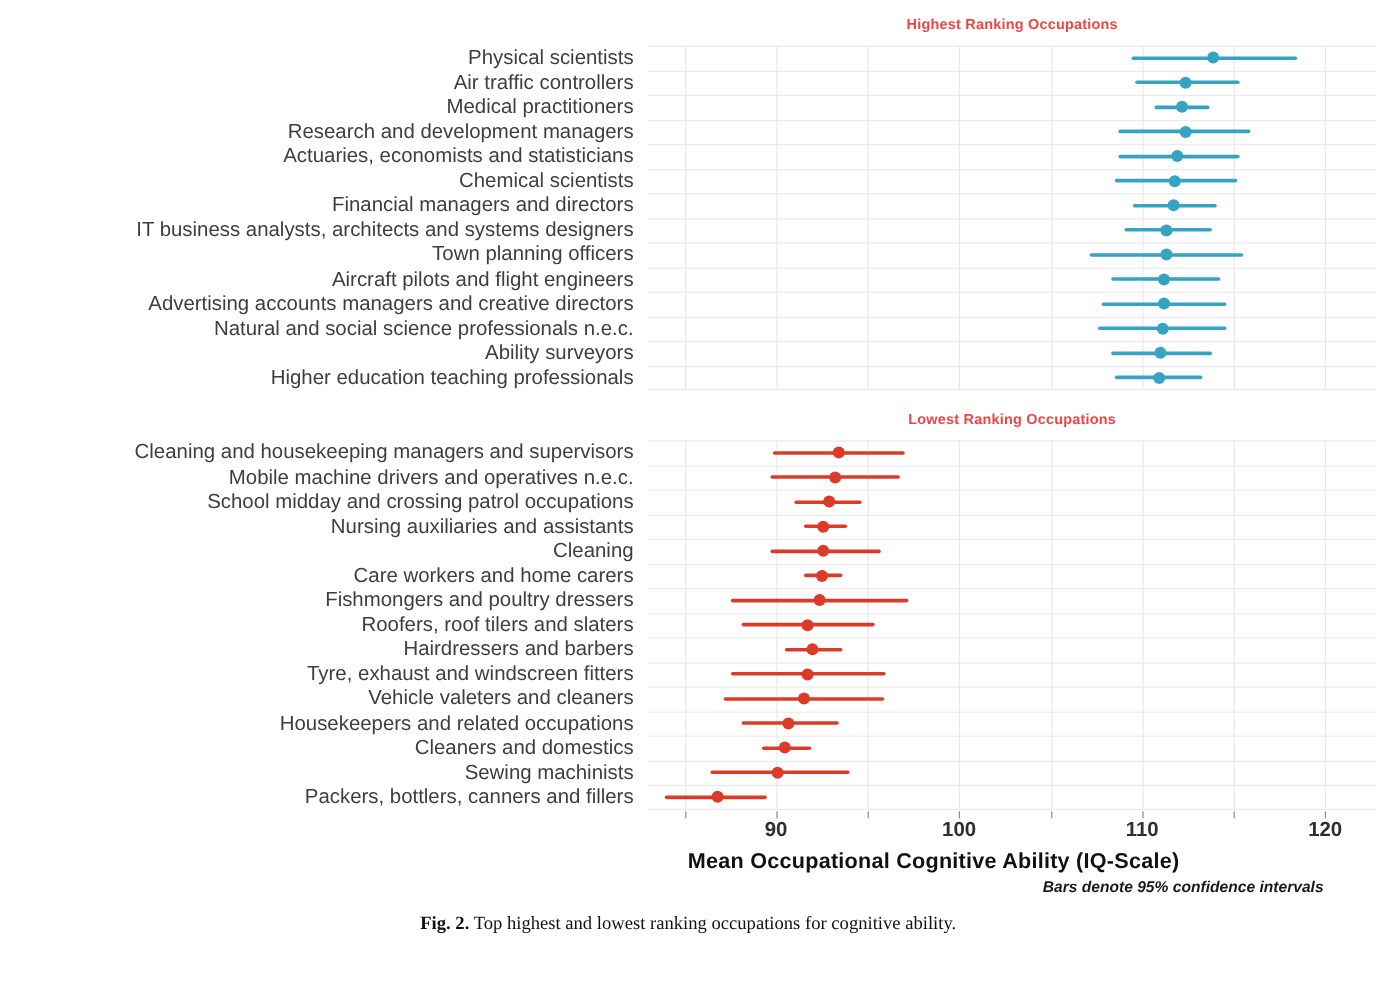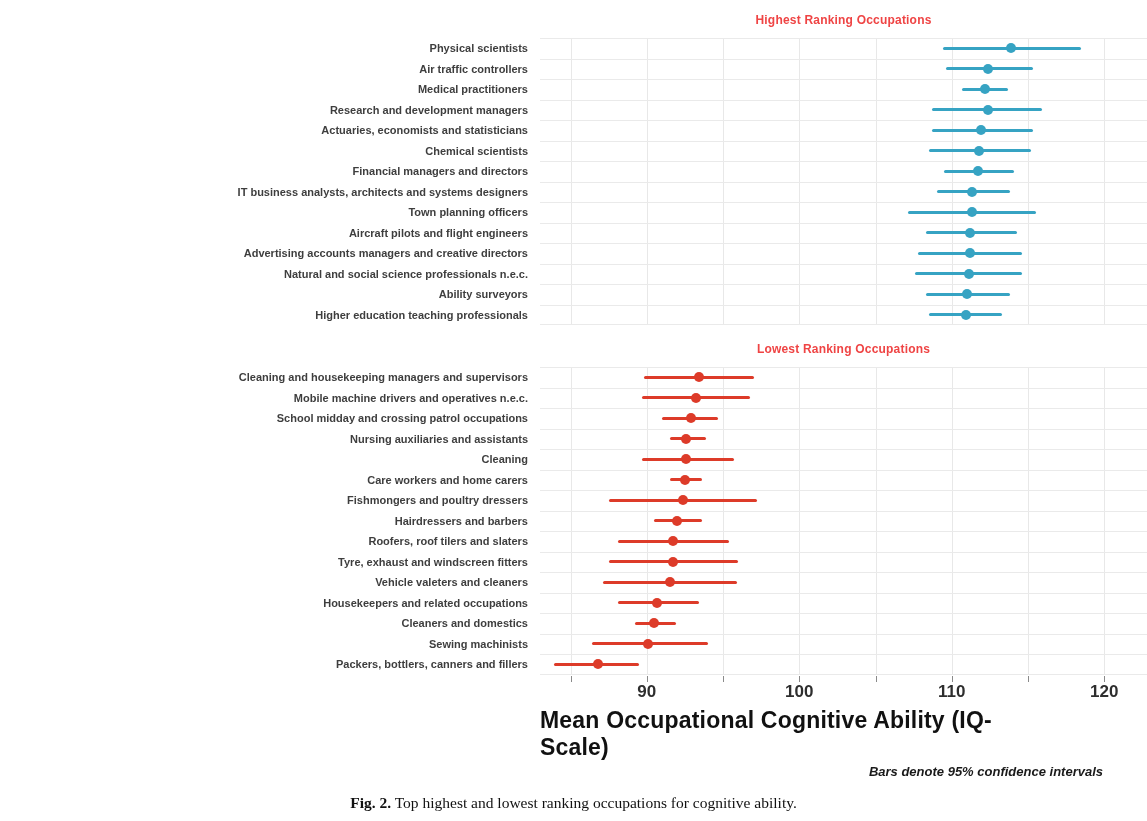--- a/index.html
+++ b/index.html
@@ -12,44 +12,44 @@
   .panel-title {
     margin-left:540px; width:607px; height:24px; line-height:24px;
     text-align:center; font-size:12px; font-weight:bold; color:#ef4444;
     margin-bottom:6px; letter-spacing:0.2px;
   }
   .panel-body { position:relative; }
   .vgrid { position:absolute; top:0; bottom:0; width:1px; background:#e8e8e8; }
   .grid-layer { position:absolute; left:540px; width:607px; top:0; bottom:0; }
   .row { display:flex; height:20.5px; align-items:center; position:relative; }
   .row-label {
-    width:528px; padding-right:12px; text-align:right; font-size:11px;
-    font-weight:bold; color:#3e3e3e; white-space:nowrap; line-height:20.5px;
+    width:528px; padding-right:12px; text-align:right; font-size:17px;
+    font-weight:normal; color:#3e3e3e; white-space:nowrap; line-height:20.5px;
   }
   .row-plot { position:relative; flex:1; height:100%; }
   .row-plot::before {
     content:""; position:absolute; left:0; right:0; top:0; height:1px; background:#eaeaea;
   }
   .panel-body::after {
     content:""; position:absolute; left:540px; right:0; bottom:0; height:1px; background:#eaeaea;
   }
   .ci-bar { position:absolute; top:50%; height:3.4px; margin-top:-1.7px; border-radius:2px; }
   .mean-dot { position:absolute; top:50%; width:10px; height:10px; border-radius:50%;
               transform:translate(-50%,-50%); }
   .axis-row { display:flex; margin-top:1px; }
   .axis-spacer { width:540px; }
   .axis-track { position:relative; flex:1; height:28px; }
   .axis-tick { position:absolute; top:0; width:1px; height:6px; background:#8a8a8a; }
   .axis-tick-label {
     position:absolute; top:6px; transform:translateX(-50%); font-size:17px;
     font-weight:bold; color:#2e2e2e; white-space:nowrap;
   }
   .x-title {
-    margin-left:540px; width:476px; text-align:left; margin-top:3px;
-    font-size:23px; font-weight:bold; color:#111; letter-spacing:0.2px;
+    margin-left:540px; width:476px; text-align:center; margin-top:3px;
+    font-size:18px; font-weight:bold; color:#111; letter-spacing:0.2px;
   }
   .footnote {
     text-align:right; padding-right:44px; margin-top:3px;
     font-size:13px; font-style:italic; color:#1a1a1a;font-weight:bold;
   }
   .caption {
     margin-top:15px; text-align:center; font-family:"Liberation Serif", serif;
     font-size:15.5px; color:#111;
   }
   .caption .fig-label { font-weight:bold; }
@@ -228,31 +228,31 @@
             </div>
           </div>
           <div class="row">
             <div class="row-label">Fishmongers and poultry dressers</div>
             <div class="row-plot">
               <div class="ci-bar" style="left: 11.307%; width: 24.372%; background: rgb(221, 59, 41);"></div>
               <div class="mean-dot" style="left: 23.618%; background: rgb(221, 59, 41);"></div>
             </div>
           </div>
           <div class="row">
+            <div class="row-label">Roofers, roof tilers and slaters</div>
+            <div class="row-plot">
+              <div class="ci-bar" style="left: 12.814%; width: 18.342%; background: rgb(221, 59, 41);"></div>
+              <div class="mean-dot" style="left: 21.859%; background: rgb(221, 59, 41);"></div>
+            </div>
+          </div>
+          <div class="row">
             <div class="row-label">Hairdressers and barbers</div>
             <div class="row-plot">
               <div class="ci-bar" style="left: 18.844%; width: 7.789%; background: rgb(221, 59, 41);"></div>
               <div class="mean-dot" style="left: 22.613%; background: rgb(221, 59, 41);"></div>
-            </div>
-          </div>
-          <div class="row">
-            <div class="row-label">Roofers, roof tilers and slaters</div>
-            <div class="row-plot">
-              <div class="ci-bar" style="left: 12.814%; width: 18.342%; background: rgb(221, 59, 41);"></div>
-              <div class="mean-dot" style="left: 21.859%; background: rgb(221, 59, 41);"></div>
             </div>
           </div>
           <div class="row">
             <div class="row-label">Tyre, exhaust and windscreen fitters</div>
             <div class="row-plot">
               <div class="ci-bar" style="left: 11.307%; width: 21.357%; background: rgb(221, 59, 41);"></div>
               <div class="mean-dot" style="left: 21.859%; background: rgb(221, 59, 41);"></div>
             </div>
           </div>
           <div class="row">

